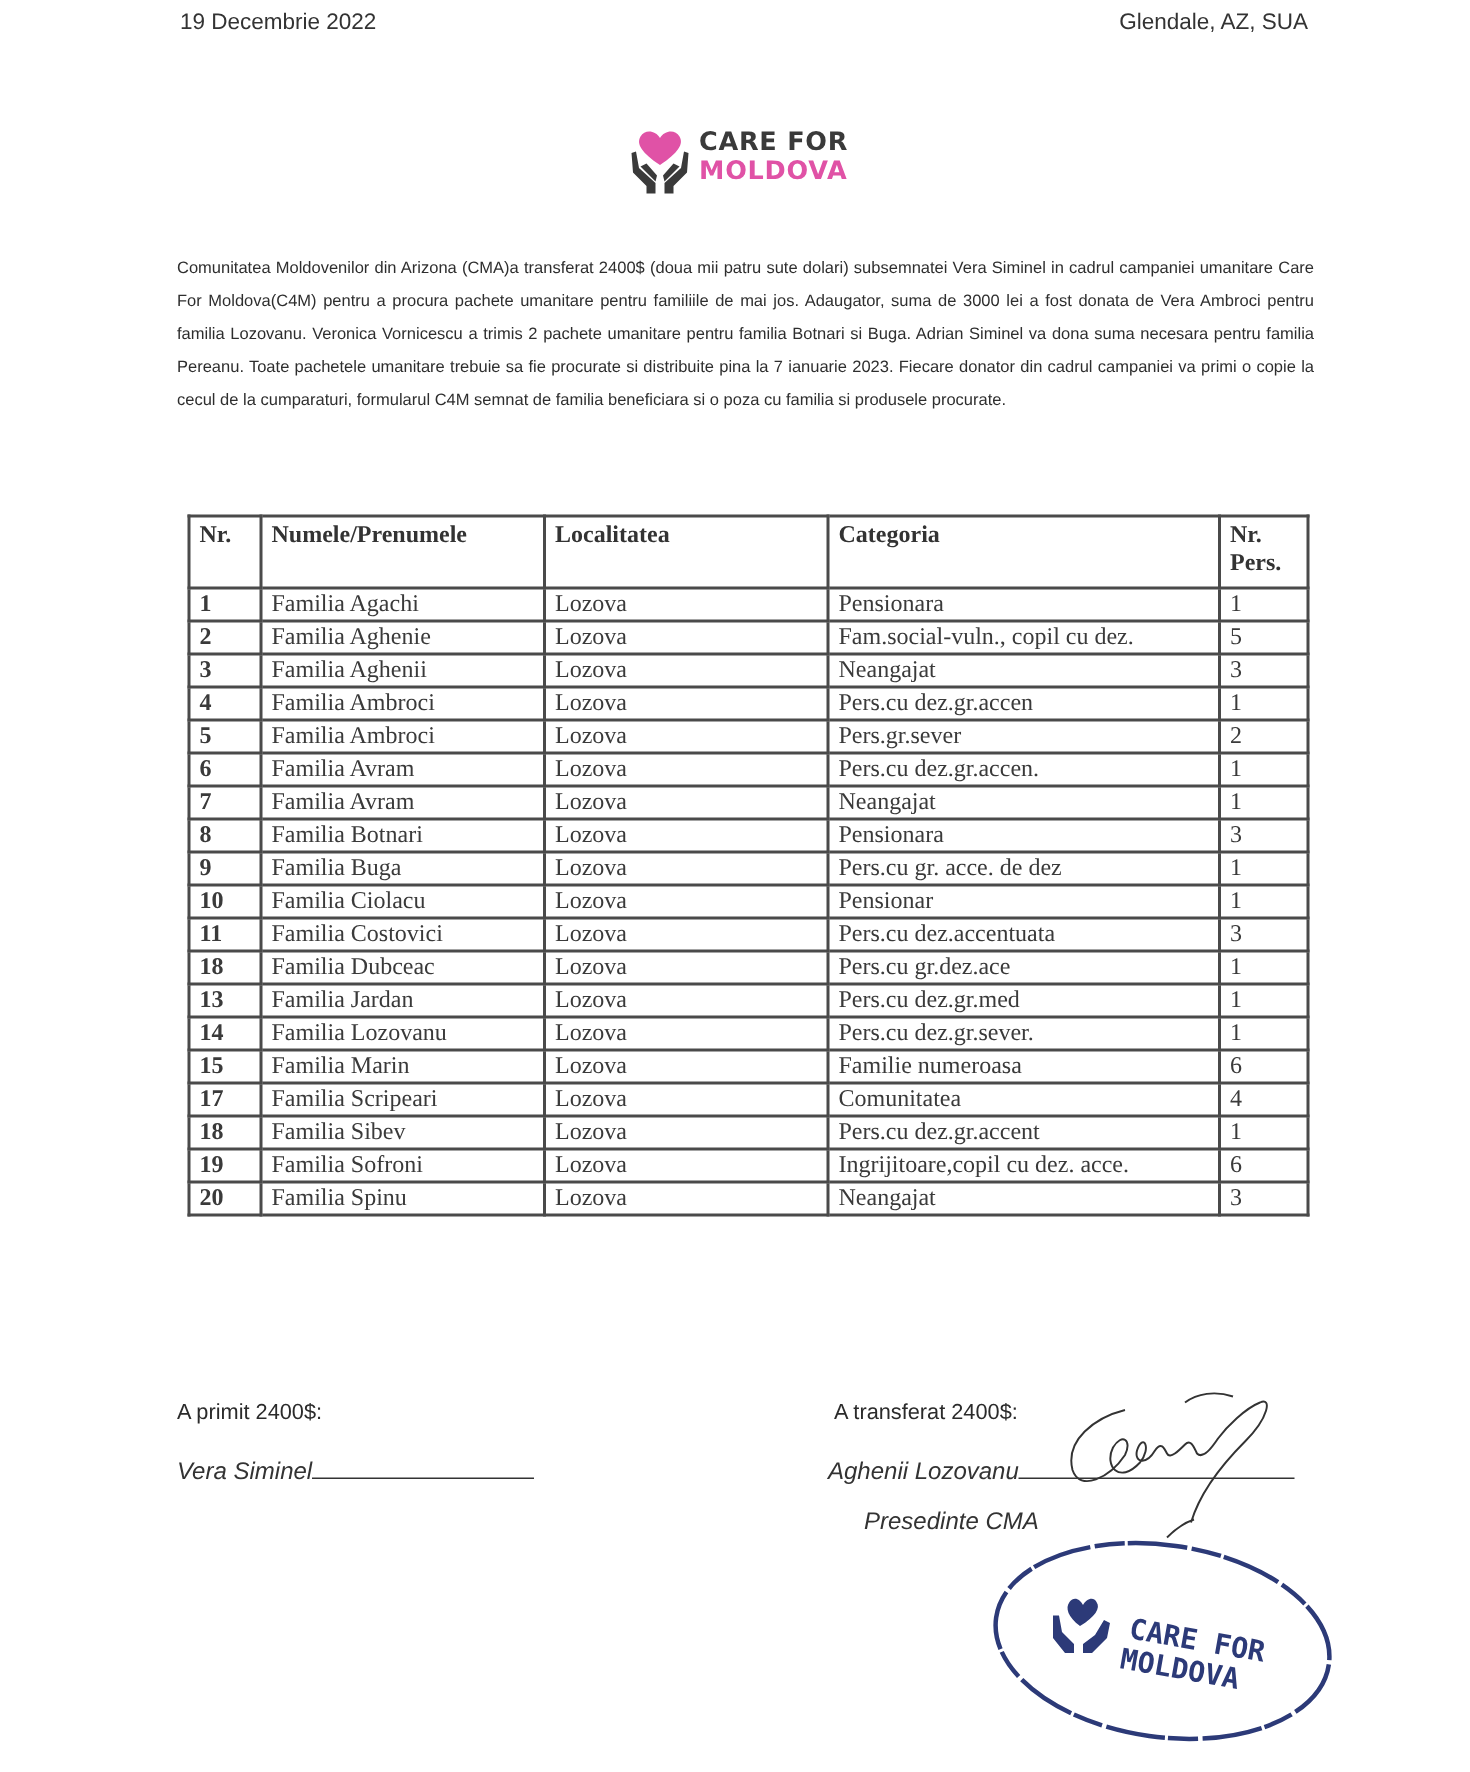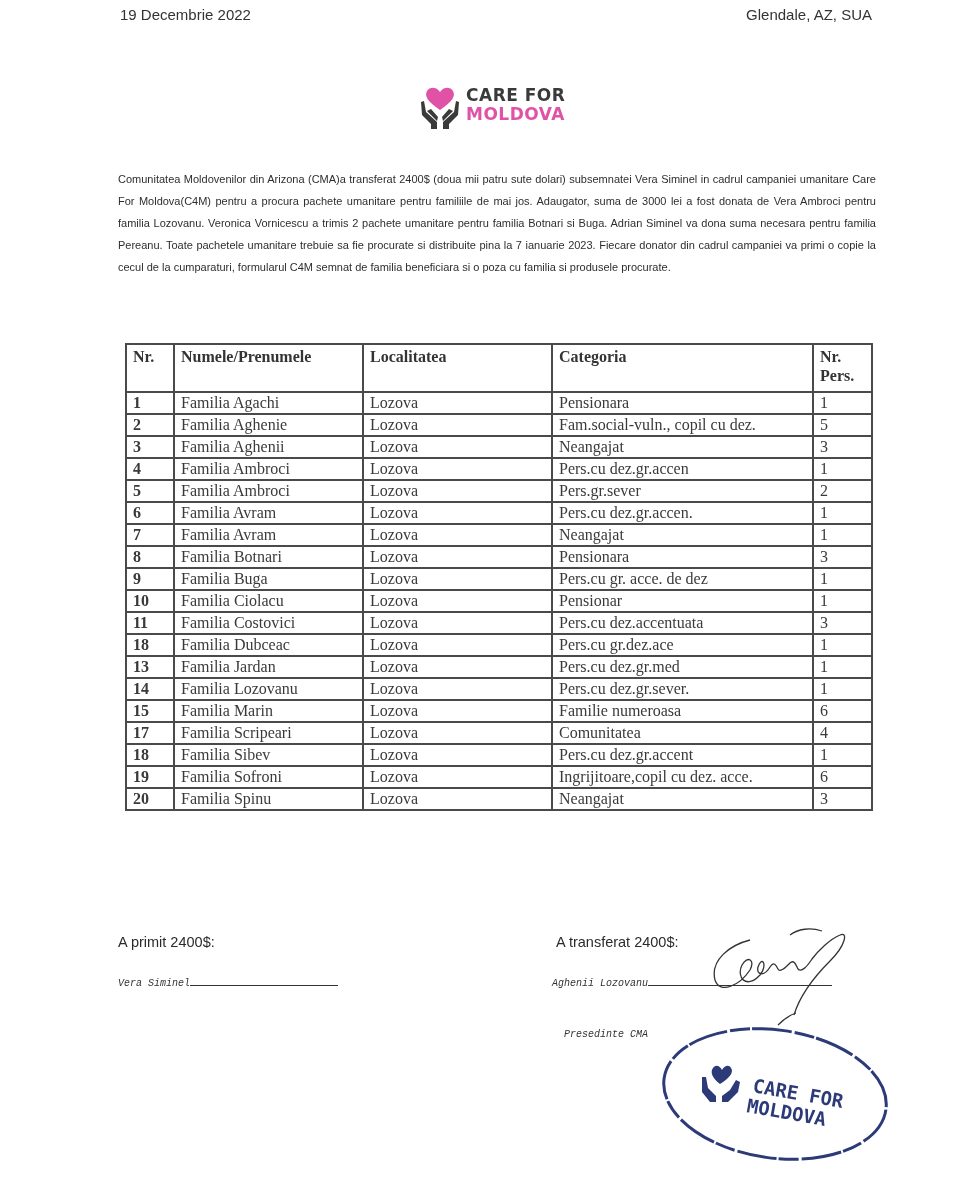--- a/index.html
+++ b/index.html
@@ -22,21 +22,21 @@
     position: absolute; left: 125px; top: 343px; border-collapse: collapse;
     font-family: "Liberation Serif", serif; font-size: 16px; color: #3a3a3a;
   }
   table.grid td, table.grid th {
     border: 2px solid #4a4a4a; padding: 0 6px; height: 20px; line-height: 20px; text-align: left; vertical-align: top;
   }
   table.grid th { font-weight: bold; height: 44px; line-height: 19px; padding-top: 2px; color: #333; }
   table.grid td.nr { font-weight: bold; }
   .c1 { width: 34px; } .c2 { width: 175px; } .c3 { width: 175px; } .c4 { width: 247px; } .c5 { width: 45px; }
   .sig-label { font-weight: normal; font-size: 14.5px; color: #2b2b2b; }
-  .sig-name { font-style: italic; font-size: 10px; color: #333; font-family: Liberation Mono, monospace; }
+  .sig-name { font-style: italic; font-size: 16px; color: #333; }
   .line { display: inline-block; border-bottom: 1.5px solid #333; height: 14px; vertical-align: baseline; }
   .stamp { left: 660px; top: 1022px; width: 230px; height: 140px; }
 </style>
 </head>
 <body>
 
 <div class="abs hdr-left">19 Decembrie 2022</div>
 <div class="abs hdr-right">Glendale, AZ, SUA</div>
 
 <div class="abs logo">
@@ -204,21 +204,21 @@
 
 <div class="abs sig-label" style="left:118px; top:934px;">A primit 2400$:</div>
 <div class="abs" style="left:118px; top:971px;">
   <span class="sig-name">Vera Siminel</span><span class="line" style="width:148px;"></span>
 </div>
 
 <div class="abs sig-label" style="left:556px; top:934px;">A transferat 2400$:</div>
 <div class="abs" style="left:552px; top:971px;">
   <span class="sig-name">Aghenii Lozovanu</span><span class="line" style="width:184px;"></span>
 </div>
-<div class="abs sig-name" style="left:564px; top:1006px;margin-top:23px;">Presedinte CMA</div>
+<div class="abs sig-name" style="left:576px; top:1006px;">Presedinte CMA</div>
 
 <svg class="abs" style="left:690px; top:915px;" width="170" height="120" viewBox="0 0 170 120">
   <path d="M60 25 C40 30 20 45 25 65 C30 80 50 70 60 55 C65 45 58 40 52 50 C46 62 56 75 70 60 C78 50 72 40 68 52 C66 60 74 62 80 52 C84 46 86 50 88 54 C90 58 96 52 100 48 C104 44 106 50 108 54 C112 58 118 50 122 44 C128 36 140 24 150 20 C158 16 156 30 140 46 C124 62 110 80 104 100 M100 20 C108 14 120 12 132 16 M88 110 C94 104 100 100 106 98" fill="none" stroke="#333" stroke-width="1.3"></path>
 </svg>
 
 <div class="abs stamp">
   <svg width="230" height="140" viewBox="0 0 230 140">
     <ellipse cx="115" cy="72" rx="112" ry="64" transform="rotate(8 115 72)" fill="none" stroke="#2c3a78" stroke-width="3" stroke-dasharray="40 3 20 2"></ellipse>
     <path d="M60 62 C52 56 50 50 53 46 C56 42 60 44 62 48 C64 44 69 42 71 46 C74 50 70 56 60 62 Z" fill="#2c3a78"></path>
     <path d="M42 55 L46 55 L48 66 L56 74 L56 80 L50 80 L42 70 Z" fill="#2c3a78"></path>

